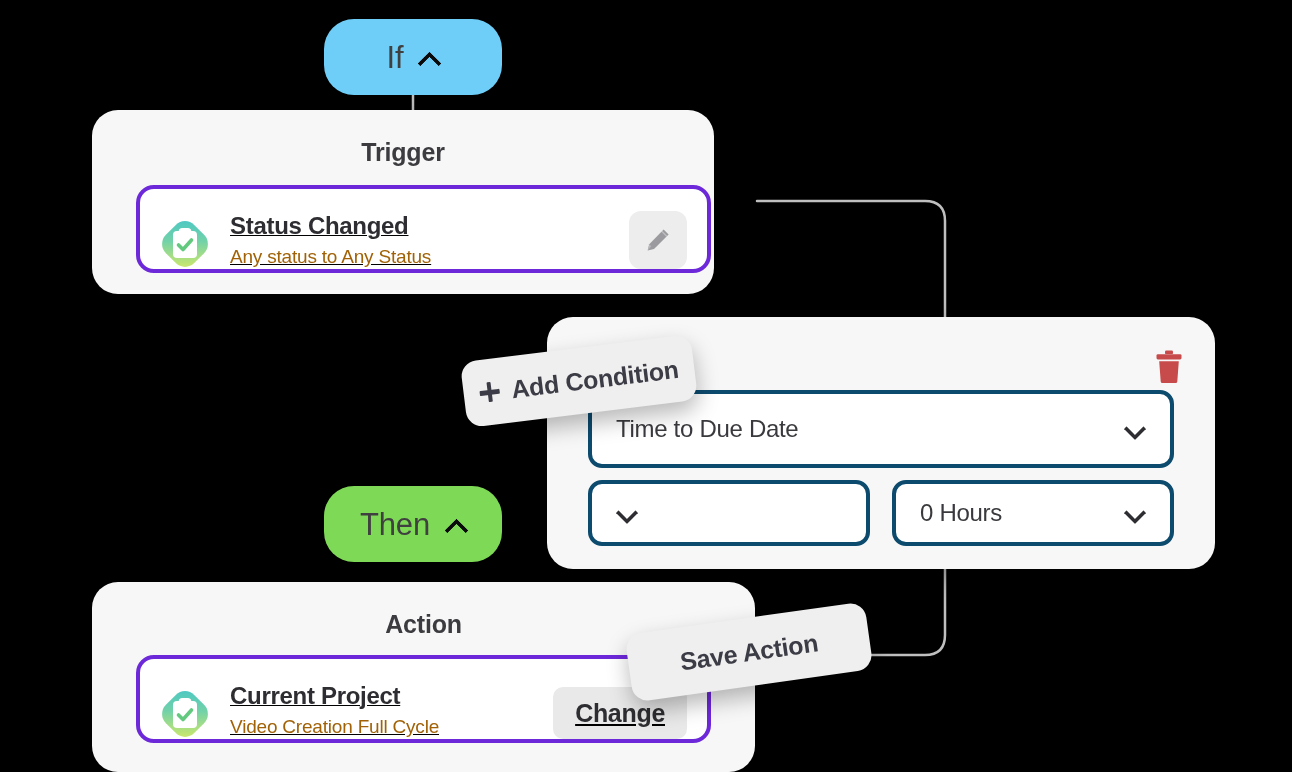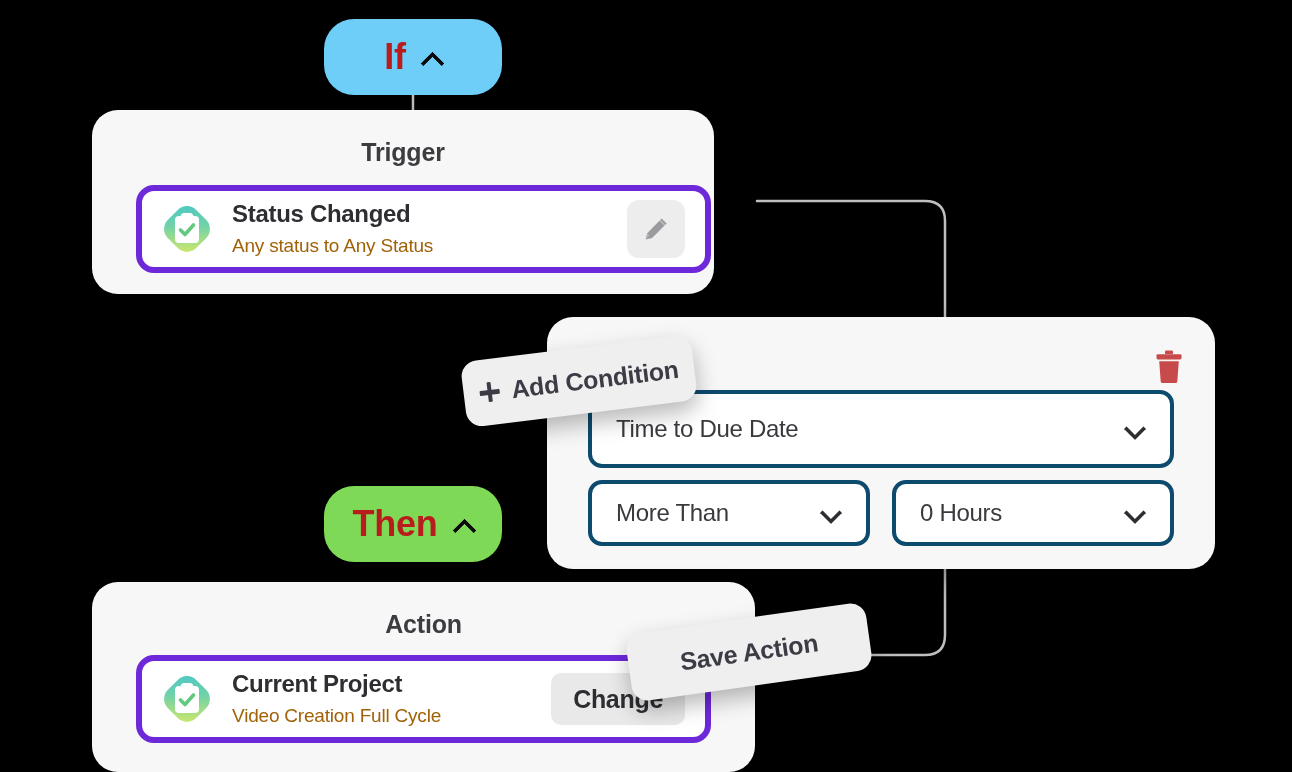--- a/index.html
+++ b/index.html
@@ -33,23 +33,23 @@
   .pill {
     position: absolute;
     display: flex;
     align-items: center;
     justify-content: center;
     gap: 16px;
     border-radius: 30px;
     z-index: 6;
   }
   .pill .pill-label {
-    font-size: 36px;
-    font-weight: 700;
-    color: #b91c1c;
+    font-size: 31px;
+    font-weight: 400;
+    color: #404040;
     letter-spacing: -0.2px;
     line-height: 1;
   }
   .pill .chev-up {
     display: inline-block;
     width: 20px;
     height: 20px;
     position: relative;
     top: 2px;
   }
@@ -97,25 +97,26 @@
 
   #card-trigger .card-title { margin-top: 28px; }
   #card-action  .card-title { margin-top: 28px; }
 
   .item-row {
     position: absolute;
     left: 44px;
     width: 575px;
     height: 88px;
     background: #FFFFFF;
-    border: 6px solid #6d28d9;
+    border: 4px solid #6d28d9;
     border-radius: 18px;
     display: flex;
-    align-items: center;
+    align-items: flex-end;
     padding: 0 20px;
+    text-decoration: underline;
   }
   #card-trigger .item-row { top: 75px; }
   #card-action  .item-row { top: 73px; }
 
   
   .sq-icon {
     flex: 0 0 auto;
     width: 50px;
     height: 50px;
     margin-right: 20px;
@@ -356,21 +357,20 @@
         <path d="M5.2 11.2 H24.8 L23.3 31.4 Q23.2 33 21.6 33 H8.4 Q6.8 33 6.7 31.4 Z" fill="#C84B4B"></path>
       </svg>
     </button>
 
     <div class="dd" id="dd-field">
       <span class="dd-value">Time to Due Date</span>
       <span class="chev-down"></span>
     </div>
 
     <div class="dd" id="dd-op">
-      <span class="dd-value">More Than</span>
       <span class="chev-down"></span>
     </div>
 
     <div class="dd" id="dd-val">
       <span class="dd-value">0 Hours</span>
       <span class="chev-down"></span>
     </div>
   </div>
 
   <div class="pill" id="pill-then">

